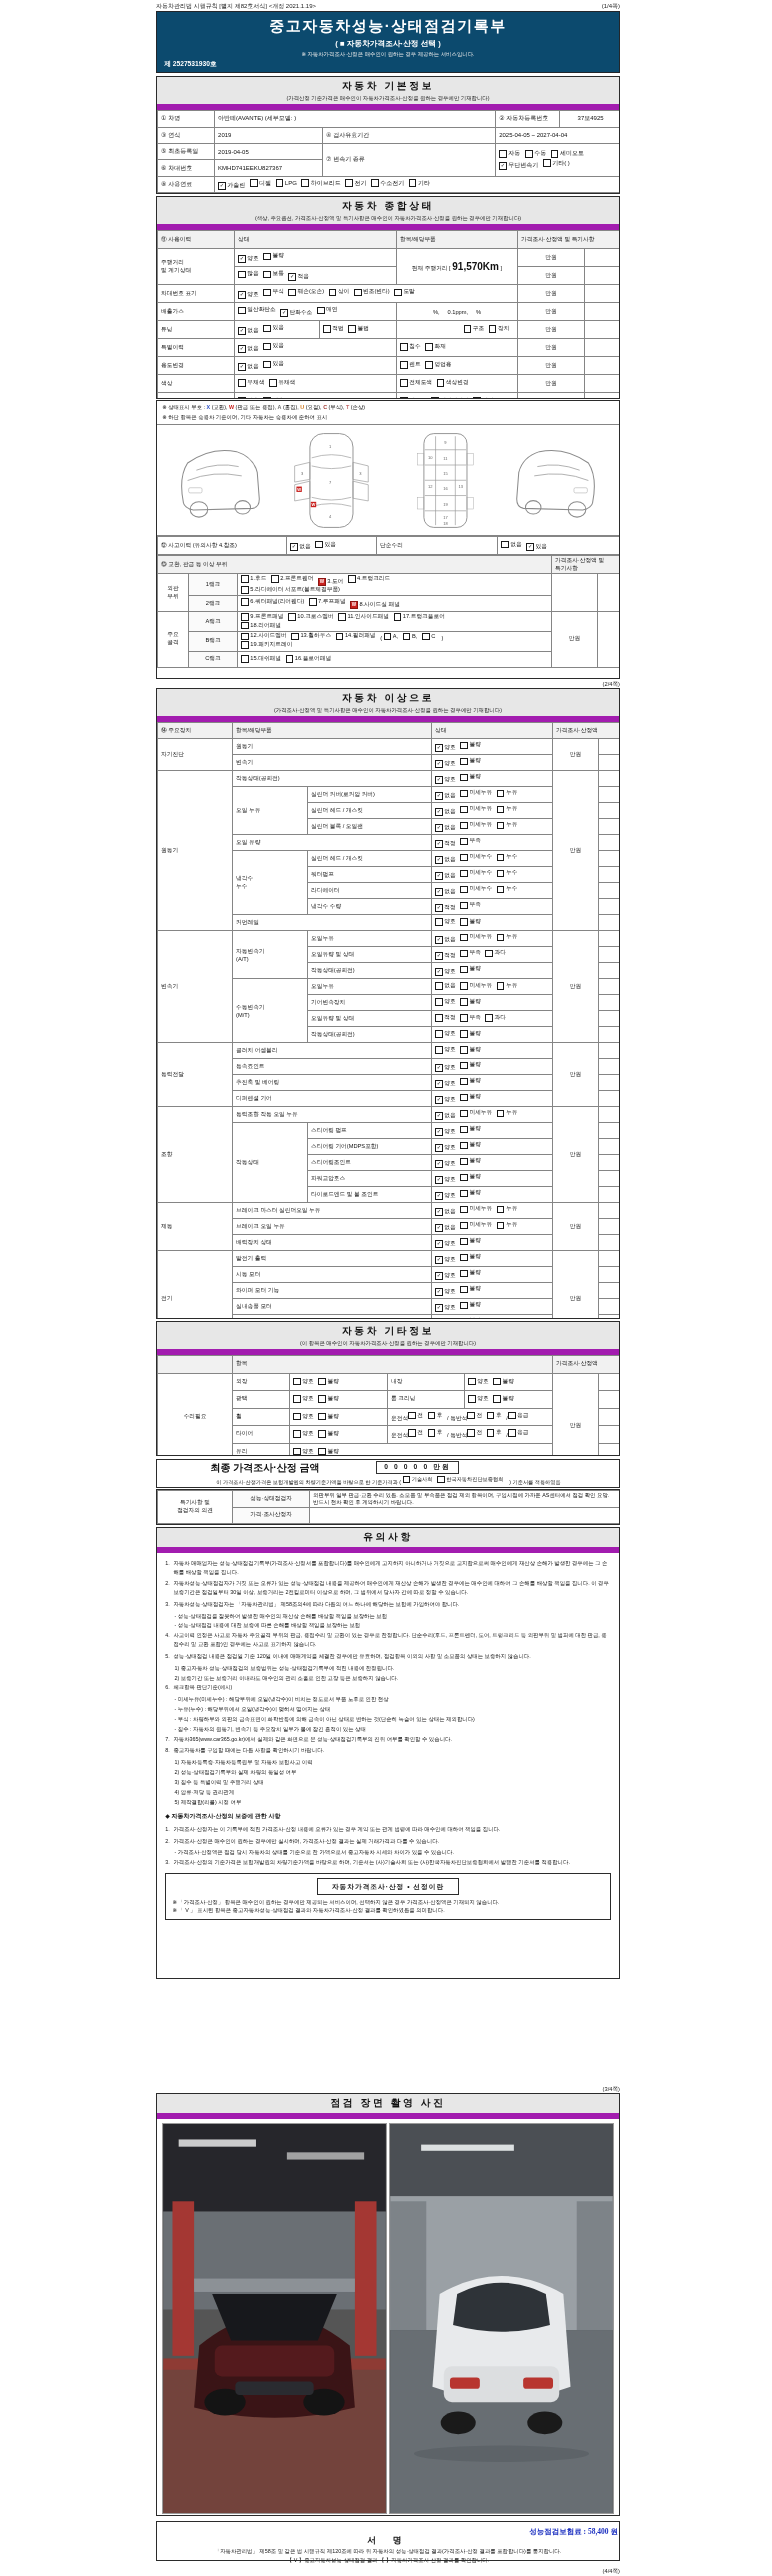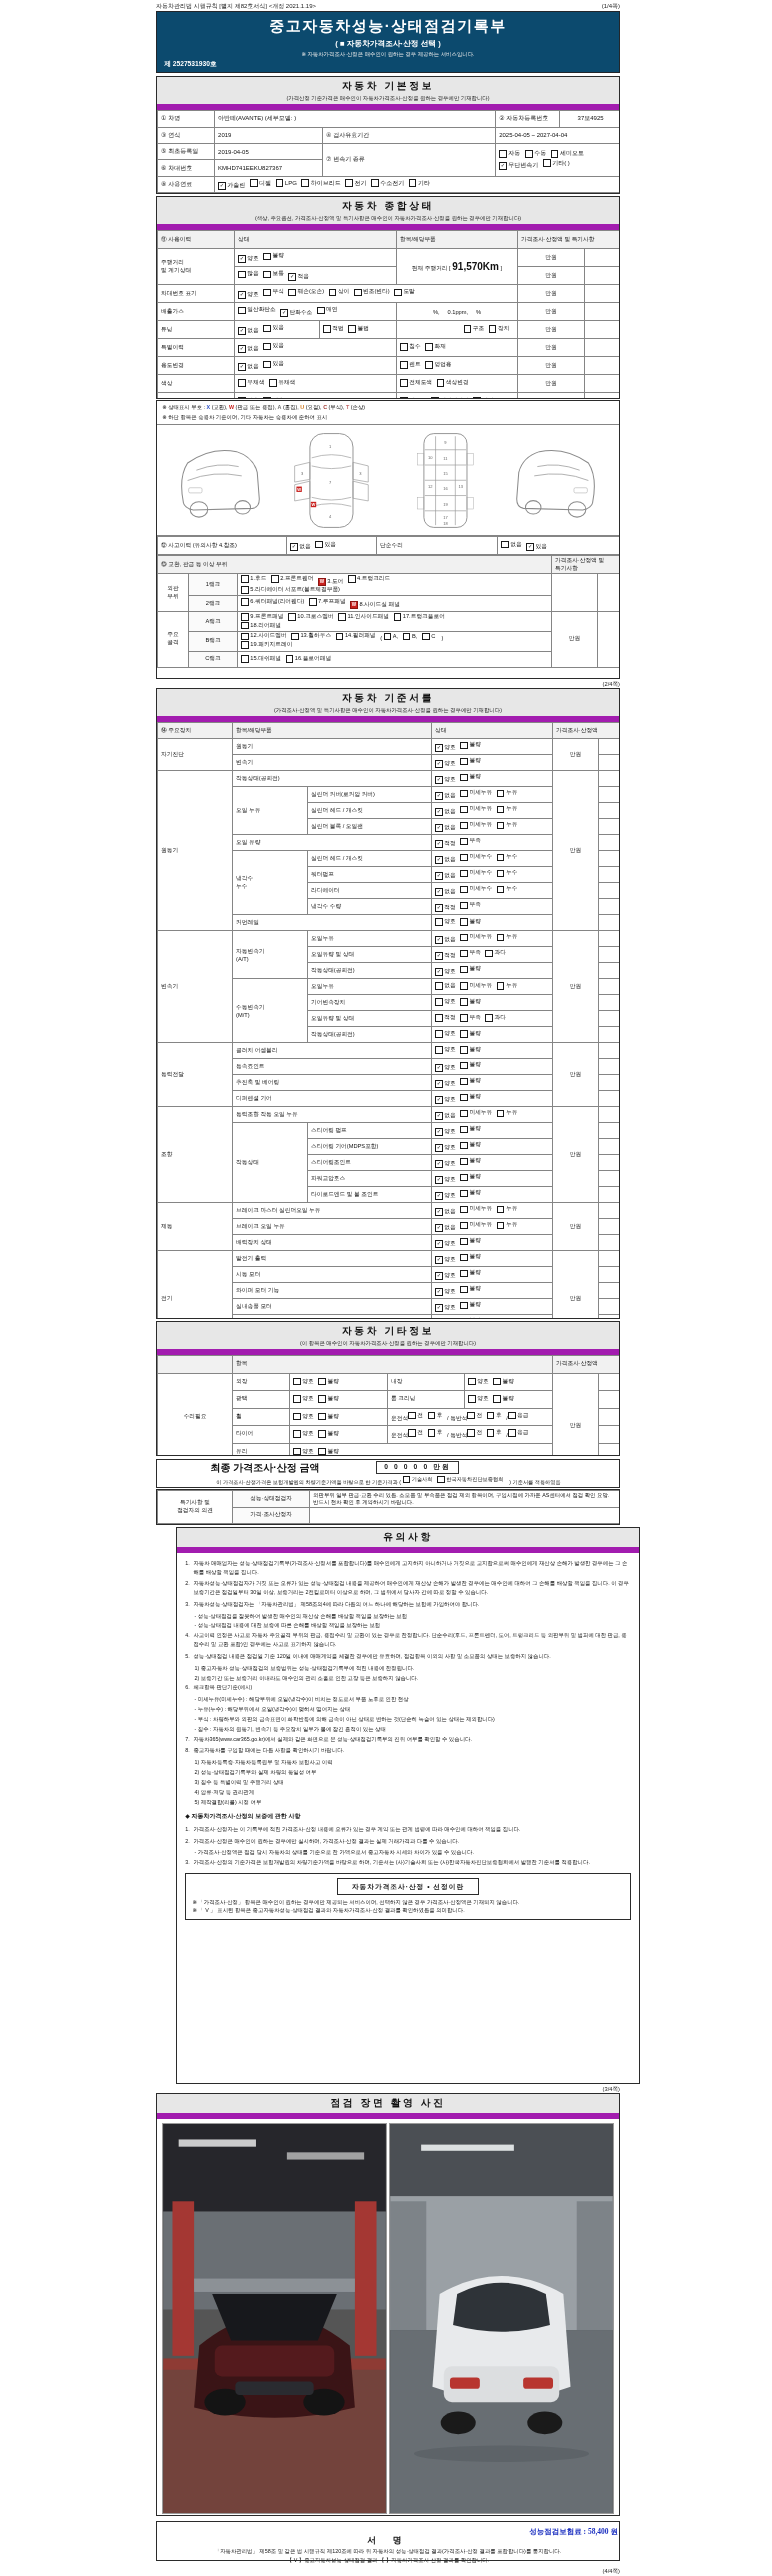--- a/index.html
+++ b/index.html
@@ -600,21 +600,21 @@
             </tr>
           </tbody>
         </table>
       </div>
   </div>
 
   <div class="pagemark" style="top:681px;">(2/4쪽)</div>
 
   <div class="box" style="top:688px;height:631px;">
     <div class="sec">
-      <div class="t">자동차 기준서를</div>
+      <div class="t">자동차 이상으로</div>
       <div class="s">(가격조사·산정액 및 특기사항은 매수인이 자동차가격조사·산정을 원하는 경우에만 기재합니다)</div>
     </div>
     <div>
         <table>
           <colgroup>
             <col style="width: 75px;">
             <col style="width: 75px;">
             <col style="width: 124px;">
             <col style="width: 121px;">
             <col style="width: 46px;">
@@ -1288,21 +1288,21 @@
             </tr>
             <tr>
               <td class="sublab"><span>가격·조사산정자</span></td>
               <td class="optxt"><span>&nbsp;</span></td>
             </tr>
           </tbody>
         </table>
       </div>
   </div>
 
-  <div class="box" style="top:1527px;height:557px;margin-left:20px;">
+  <div class="box" style="top:1527px;height:452px;">
     <div class="sec">
       <div class="t">유의사항</div>
     </div>
     <div class="ntc-body" id="notice-body">
       <div id="notice-items">
           <div class="ni">
             <span class="nn">1.</span>
             <span>자동차 매매업자는 성능·상태점검기록부(가격조사·산정서를 포함합니다)를 매수인에게 고지하지 아니하거나 거짓으로 고지함으로써 매수인에게 재산상 손해가 발생한 경우에는 그 손해를 배상할 책임을 집니다.</span>
           </div>
           <div class="ni">

